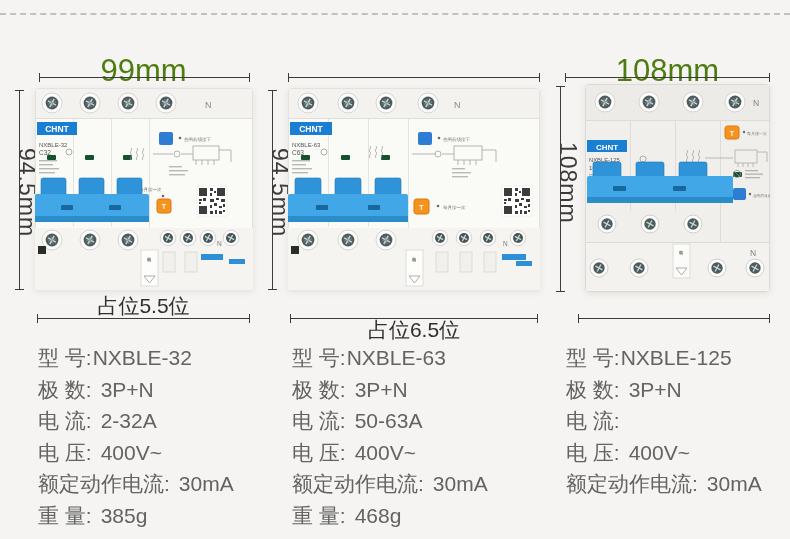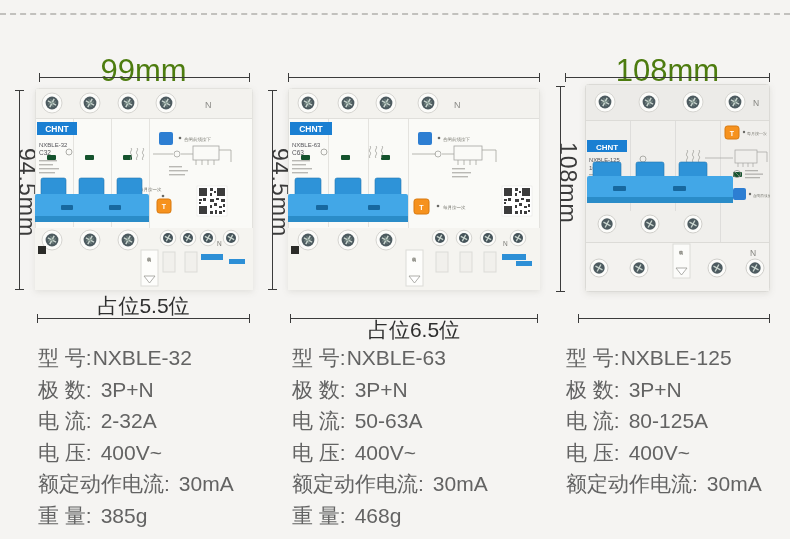--- a/index.html
+++ b/index.html
@@ -379,21 +379,20 @@
     <div class="spec-row tight">
         <span class="spec-label">型 号:</span>
         <span class="spec-value">NXBLE-125</span>
       </div>
     <div class="spec-row">
         <span class="spec-label">极 数:</span>
         <span class="spec-value">3P+N</span>
       </div>
     <div class="spec-row">
         <span class="spec-label">电 流:</span>
-        <span class="spec-value">80-125A</span>
       </div>
     <div class="spec-row">
         <span class="spec-label">电 压:</span>
         <span class="spec-value">400V~</span>
       </div>
     <div class="spec-row">
         <span class="spec-label">额定动作电流:</span>
         <span class="spec-value">30mA</span>
       </div>
   </div>

